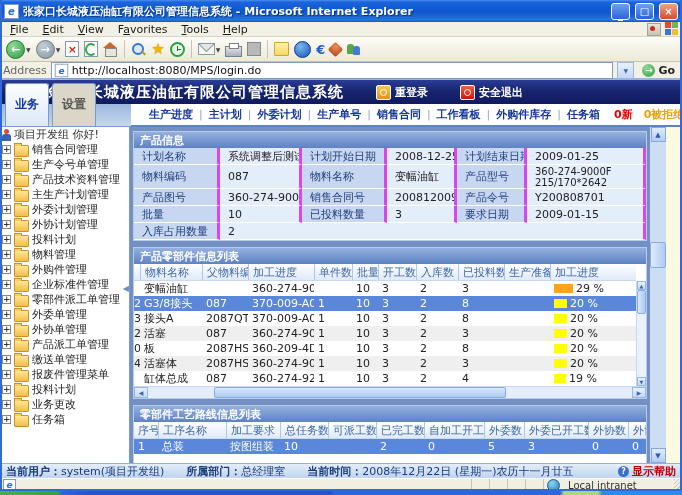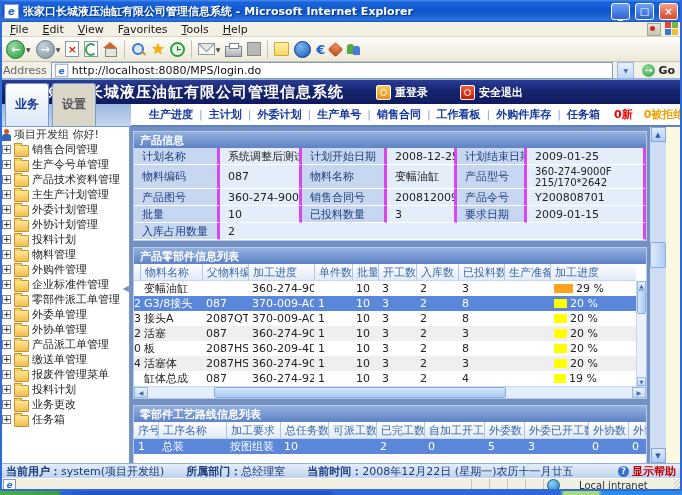--- a/index.html
+++ b/index.html
@@ -159,21 +159,21 @@
   .st-label{font-weight:bold}
   .st-block{margin-right:22px;display:flex;align-items:center}
   .help-link{margin-left:auto;display:flex;align-items:center;gap:3px;color:#C00000;font-weight:bold}
   .help-ic{width:11px;height:11px;border-radius:50%;background:#3A6FD0;color:#fff;font-size:8px;font-weight:bold;
     display:flex;align-items:center;justify-content:center}
   .iestatus{position:absolute;top:478px;left:0;right:0;height:13px;background:#F1EFE2;border-top:1px solid #fff;display:flex;
     align-items:center;font-size:10px;color:#333;box-sizing:border-box}
   .iecell{height:100%;border-right:1px solid #C8C4B4;box-sizing:border-box;display:flex;align-items:center;padding:0 3px}
   .iecell.main{flex:1}
   .iecell.small{width:18px}
-  .iecell.zone{width:130px;gap:19px;border-right:none}
+  .iecell.zone{width:130px;gap:8px;border-right:none}
   .zone-globe{width:11px;height:11px;border-radius:50%;background:radial-gradient(circle at 35% 30%,#88D8F0,#2878C0);border:1px solid #186098;flex:none}
   .grip{width:8px;height:100%;background:repeating-linear-gradient(135deg,#C8C4B4 0 1px,transparent 1px 3px)}
   .mini-e{width:11px;height:11px;background:#fff;border:1px solid #8899BB;color:#2B6FD4;font-weight:bold;font-style:italic;
     font-size:9px;line-height:11px;text-align:center}
   
   .taskbar{position:absolute;top:491px;left:0;right:0;height:4px;
     background:linear-gradient(90deg,#4CAE4C 0,#3C9E3C 58px,#2E66D8 62px,#2455C0 90px,#2455C0 330px,#2E66D8 334px,#2E66D8 560px,#A8D878 564px,#A8D878 598px,#2E8AE8 602px,#2E8AE8 100%)}
   .frame{position:absolute;top:0;left:0;width:682px;height:491px;border:2px solid #2E6BD8;border-top:none;box-sizing:border-box;
     pointer-events:none;z-index:45}
 </style>

